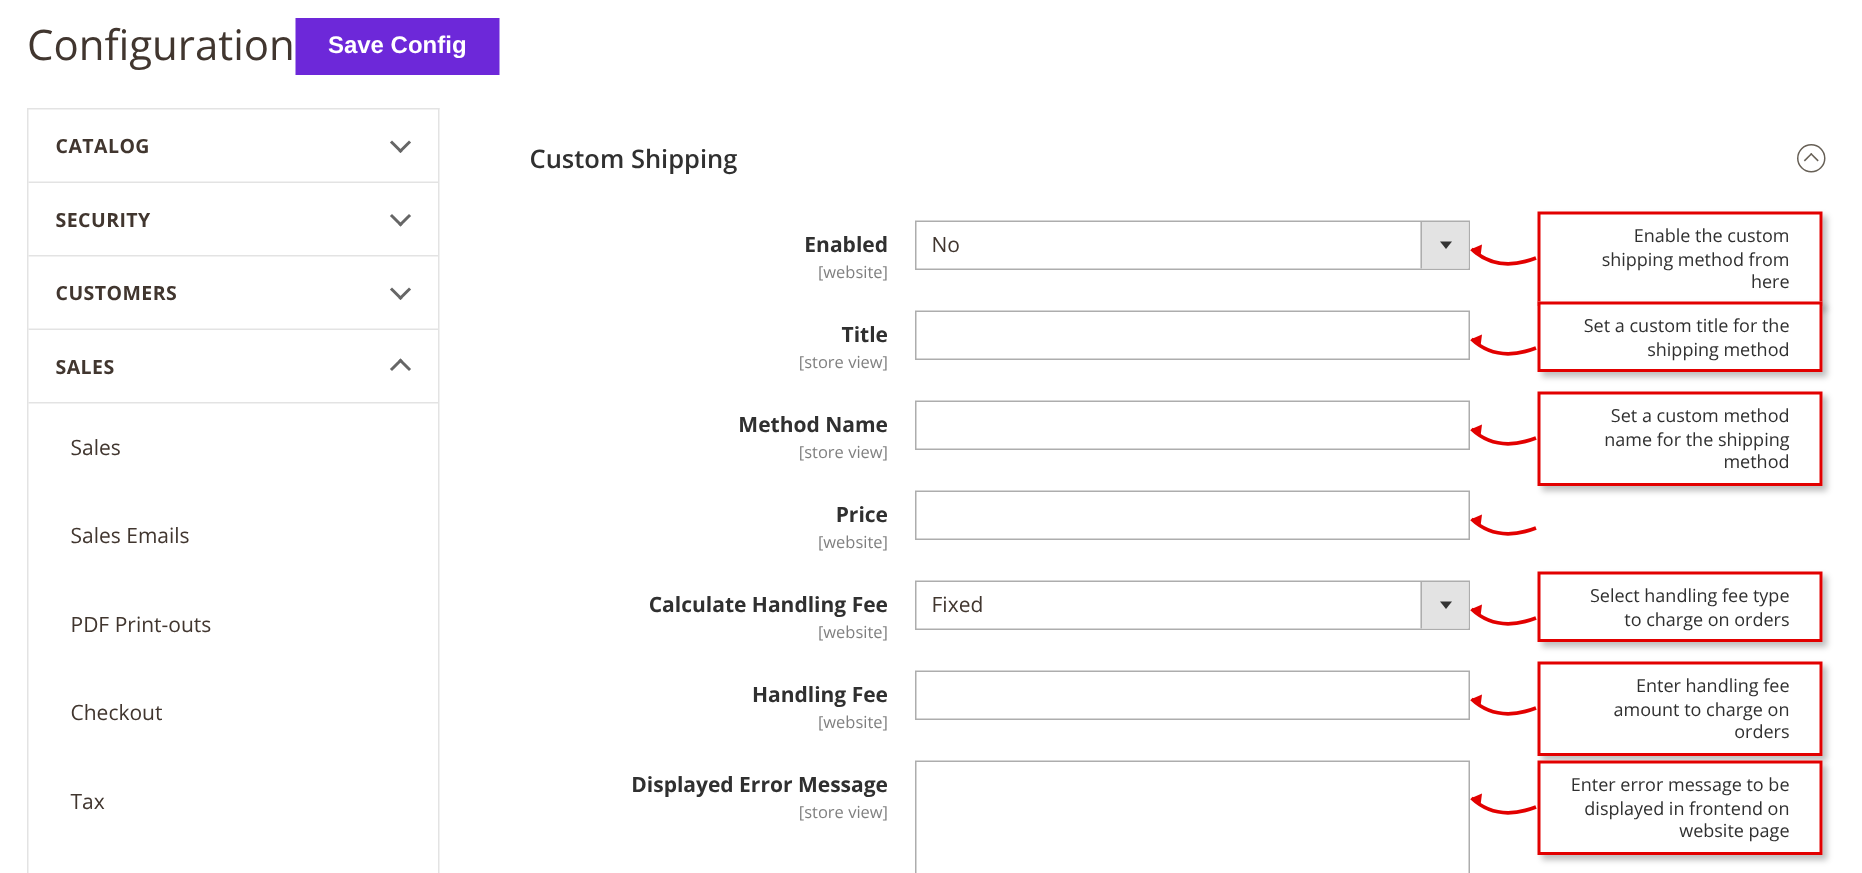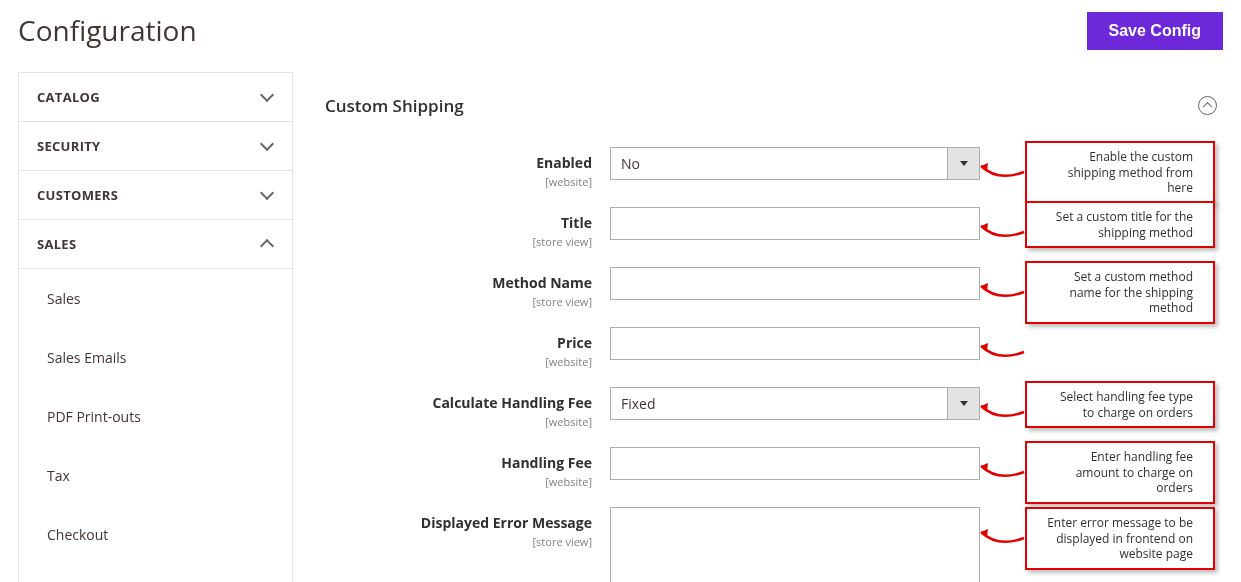--- a/index.html
+++ b/index.html
@@ -8,23 +8,22 @@
     background: #fff;
     color: #41362f;
     width: 1241px;
     height: 582px;
     position: relative;
     overflow: hidden;
   }
 
   .header {
     display: flex;
-    justify-content: space-between;
     align-items: center;
-    padding: 10px 18px 22px 18px;
+    padding: 10px 6px 22px 18px;
   }
   .page-title {
     font-size: 28px;
     font-weight: 400;
     color: #41362f;
   }
   .save-btn {
     background: #6d28d9;
     color: #fff;
     border: none;
@@ -86,20 +85,21 @@
 
   .content {
     flex: 1;
     padding: 22px 0 0 32px;
   }
   .section-header {
     display: flex;
     justify-content: space-between;
     align-items: center;
     padding-bottom: 30px;
+    margin-left: 28px;
   }
   .section-title {
     font-size: 17px;
     font-weight: 600;
     color: #303030;
   }
   .collapse-circle {
     width: 19px;
     height: 19px;
     border: 1px solid #676056;
@@ -227,22 +227,22 @@
       <span class="chevron"></span>
     </div>
     <div class="sidebar-section">
       <span class="sidebar-section-label">SALES</span>
       <span class="chevron up"></span>
     </div>
     <div class="sidebar-sub">
       <div class="sidebar-sub-item">Sales</div>
       <div class="sidebar-sub-item">Sales Emails</div>
       <div class="sidebar-sub-item">PDF Print-outs</div>
+      <div class="sidebar-sub-item">Checkout</div>
       <div class="sidebar-sub-item">Tax</div>
-      <div class="sidebar-sub-item">Checkout</div>
     </div>
   </div>
 
   <div class="content">
     <div class="section-header">
       <div class="section-title">Custom Shipping</div>
       <div class="collapse-circle"></div>
     </div>
 
     <div class="fields">

